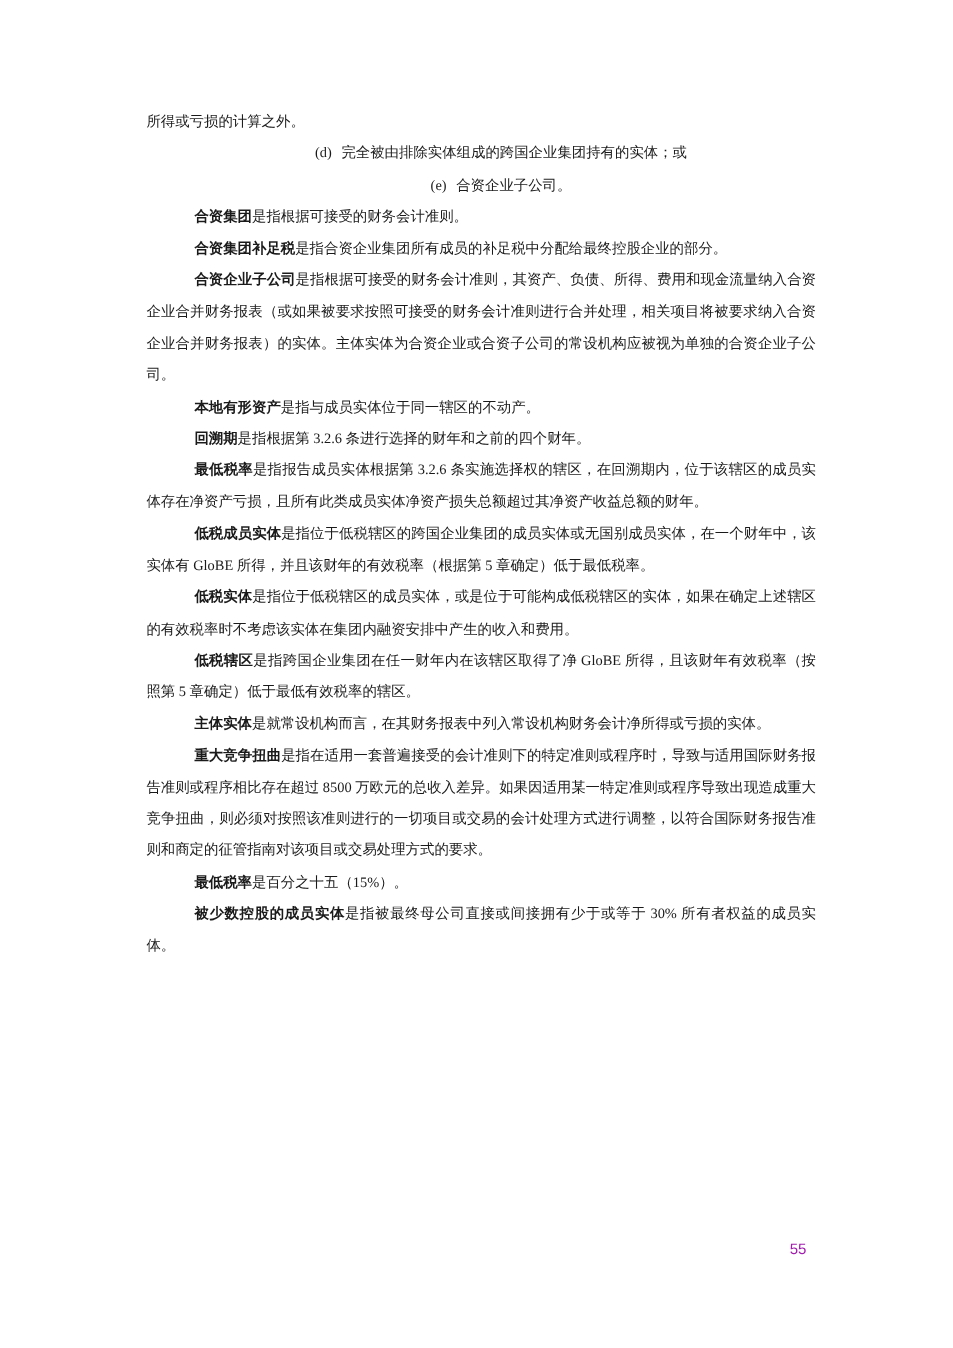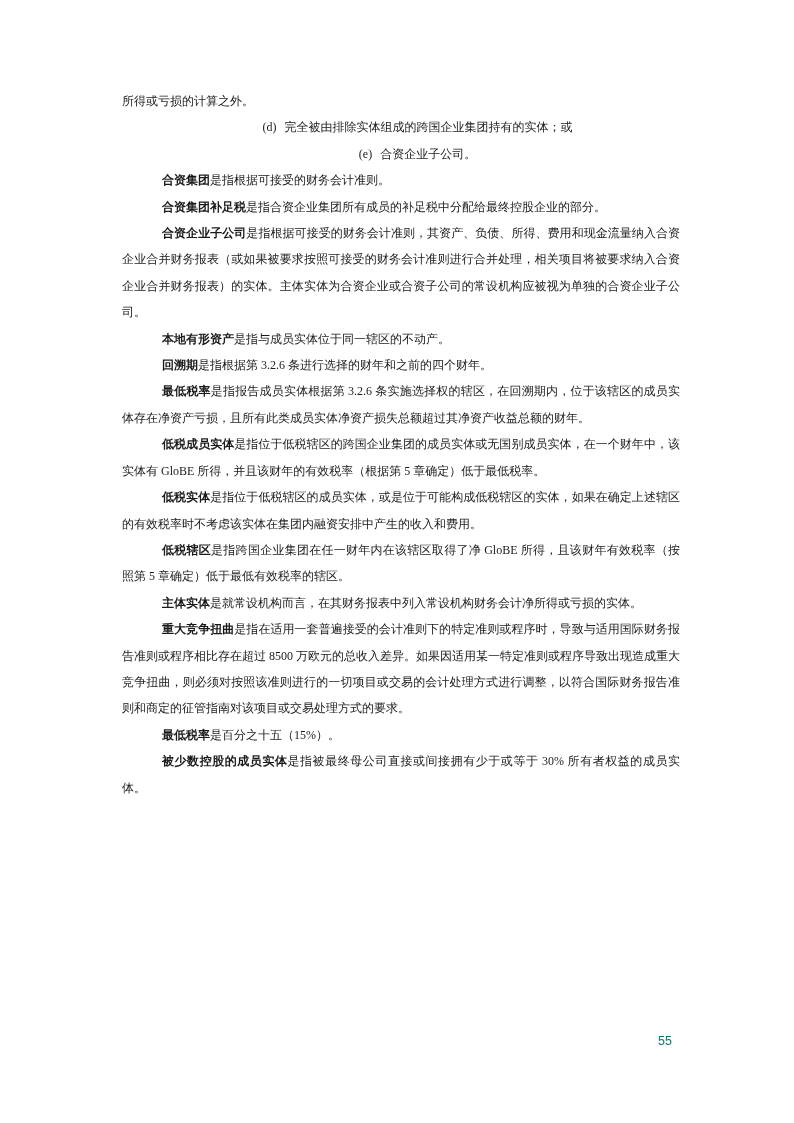--- a/index.html
+++ b/index.html
@@ -43,21 +43,21 @@
   .italic-insert {
     font-style: italic;
   }
   .page-number {
     position: absolute;
     left: 650px;
     top: 1034px;
     width: 30px;
     font-family: "Liberation Sans", "DejaVu Sans", sans-serif;
     font-size: 12.5px;
-    color: #0f766e;
+    color: #a21caf;
     text-align: center;
   }
 </style>
 </head>
 <body>
 
 <div class="page">
   <div class="content">
 
     <p class="para"><span>所得或亏损的计算之外。</span></p>

